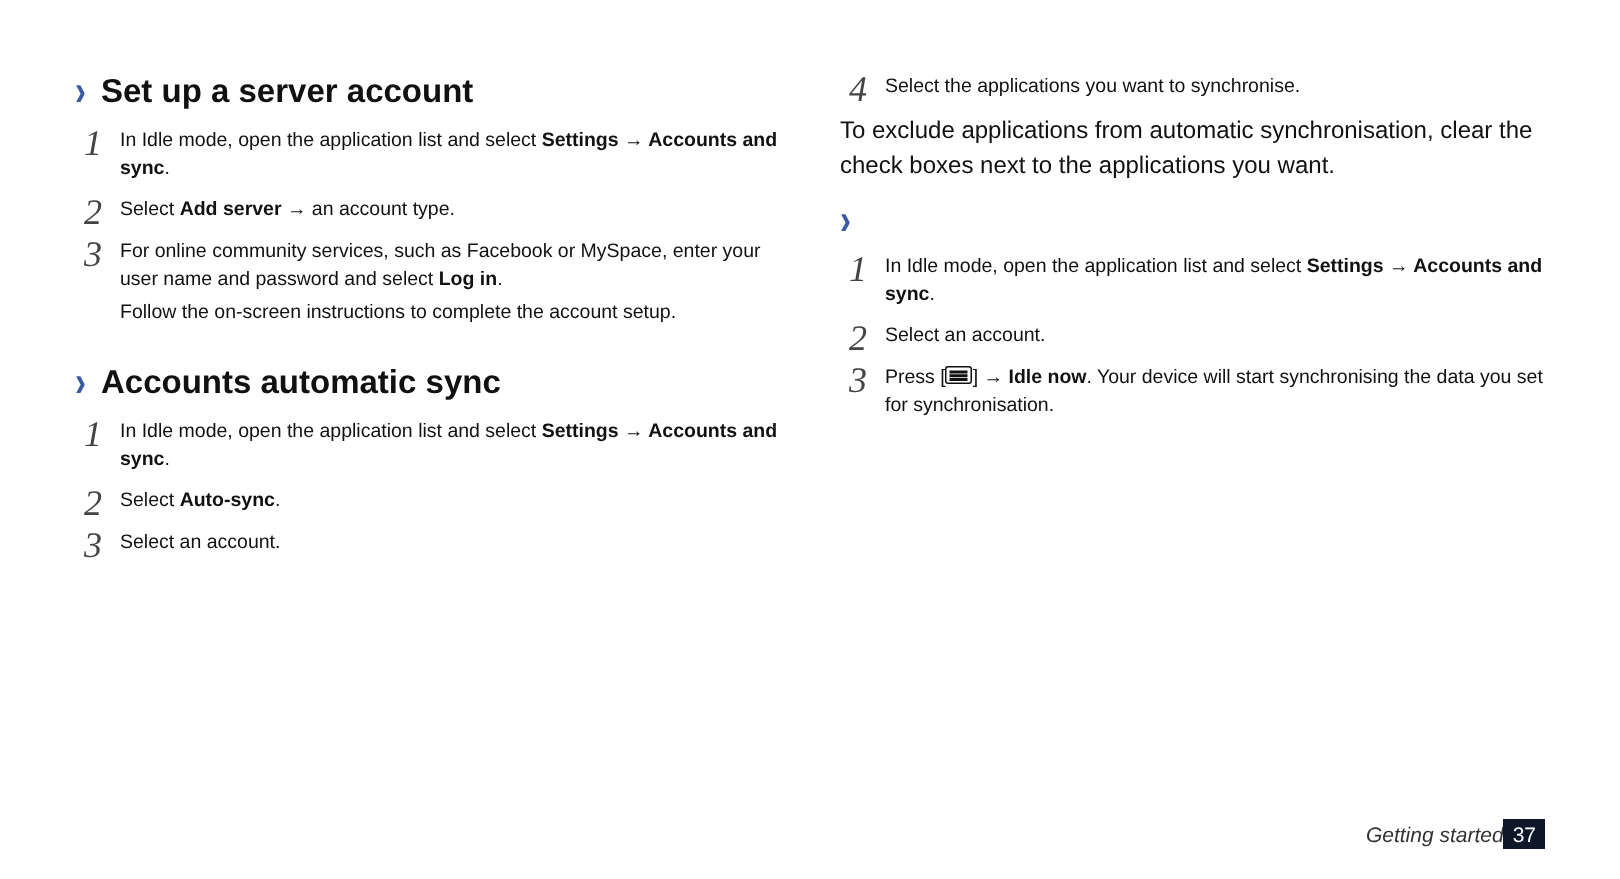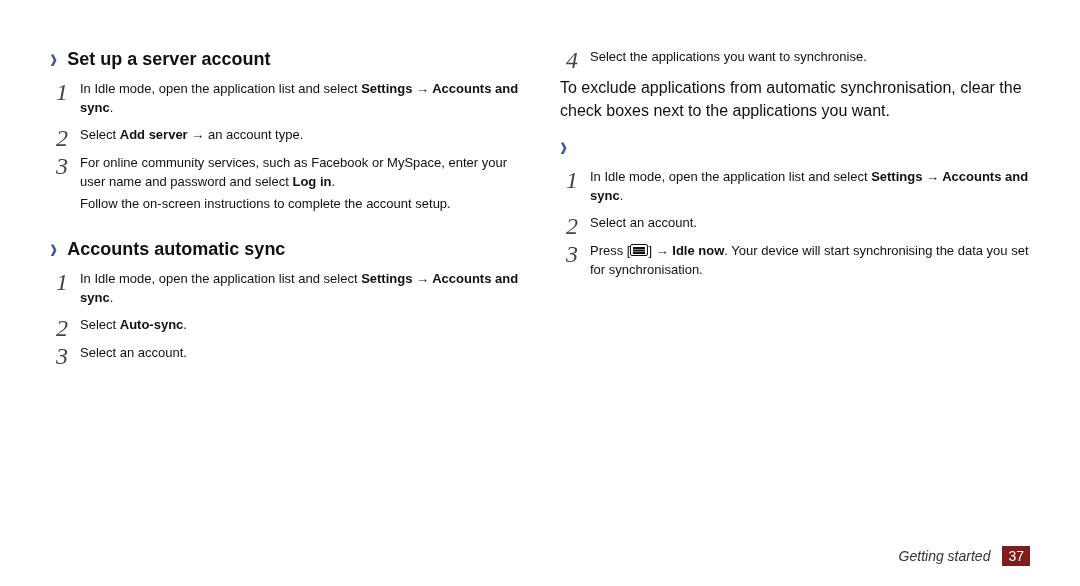--- a/index.html
+++ b/index.html
@@ -34,21 +34,21 @@
   }
   .chevron {
     display: inline-block;
     color: #3a5aa8;
     font-weight: 900;
     font-size: 22px;
     line-height: 1;
     transform: scaleY(1.3);
   }
   .heading-text {
-    font-size: 18px;
+    font-size: 22px;
     font-weight: 700;
   }
   .step {
     display: flex;
     align-items: flex-start;
     gap: 12px;
     margin: 4px 0;
   }
   .step-num {
     font-family: Georgia, "Times New Roman", serif;
@@ -95,29 +95,29 @@
     height: 1.5px;
     background: #111;
     box-shadow: 0 2.5px 0 #111, 0 5px 0 #111;
   }
   .footer {
     position: absolute;
     bottom: 20px;
     right: 50px;
     display: flex;
     align-items: center;
-    gap: 12px;
+    gap: 0;
     font-size: 14px;
   }
   .footer-label {
     font-style: italic;
     color: #333;
   }
   .footer-page {
-    background: #7f1d1d;
+    background: #0f172a;
     color: #fff;
     padding: 2px 6px;
     font-style: normal;
     font-size: 14px;
   }
 </style>
 </head>
 <body>
 
 <div class="page">

